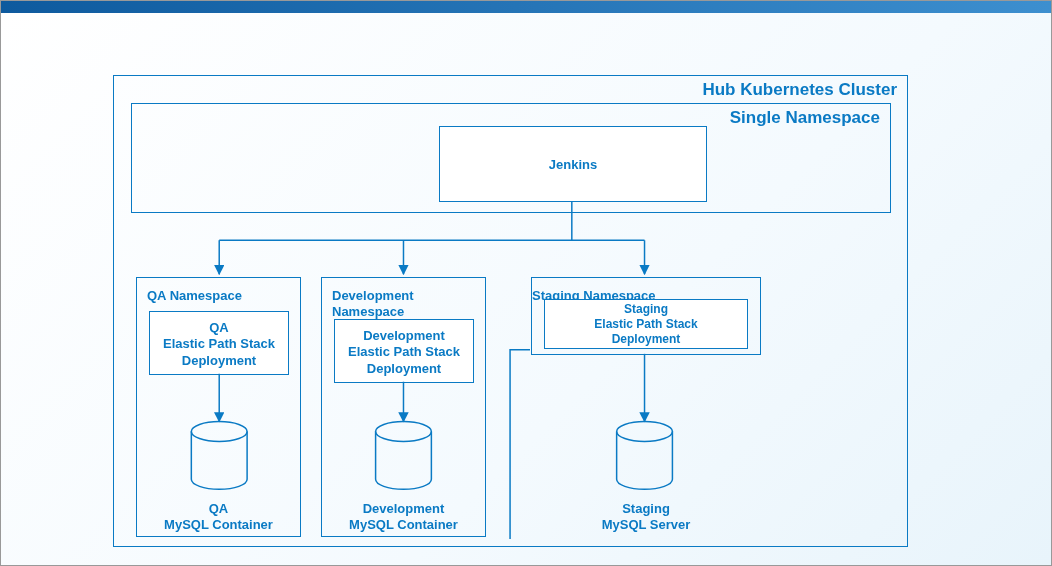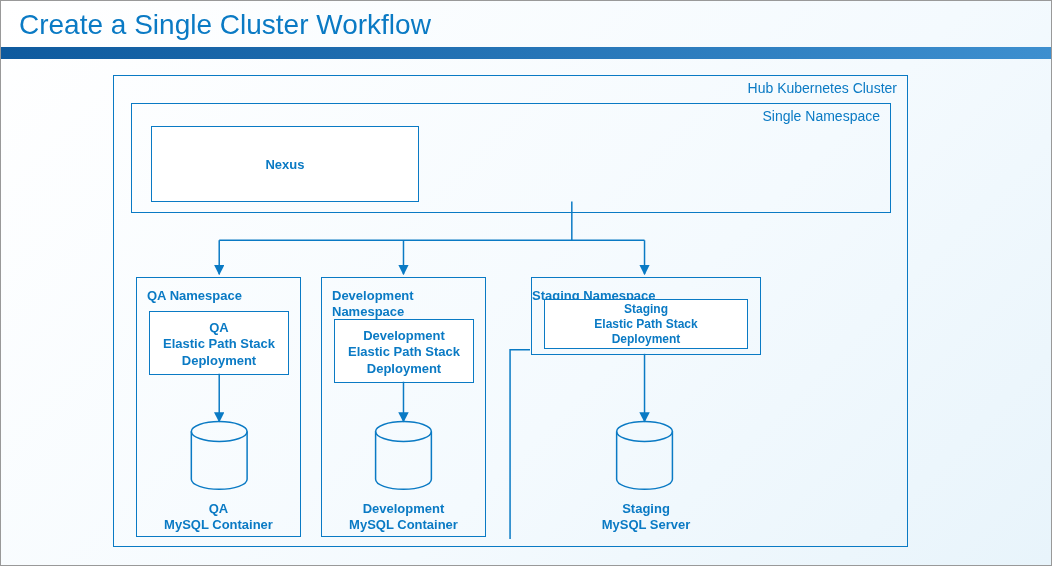--- a/index.html
+++ b/index.html
@@ -34,22 +34,22 @@
   .box {
     position: absolute;
     border: 1.5px solid #0a7ac4;
     background: #fff;
   }
   .box.clear { background: transparent; }
   .box-label-tr {
     position: absolute;
     top: 4px; right: 10px;
     color: #0a7ac4;
-    font-size: 14px;
-    font-weight: 400;
+    font-size: 17px;
+    font-weight: 700;
   }
   .box-label-tl {
     position: absolute;
     top: 10px; left: 10px;
     color: #0a7ac4;
     font-size: 13px;
     font-weight: 600;
   }
   .center-label {
     position: absolute;
@@ -72,37 +72,36 @@
     position: absolute;
     left: 0; top: 0; width: 100%; height: 100%;
     pointer-events: none;
   }
 </style>
 </head>
 <body>
 
 <div class="page">
 
-  <div class="title">Create a Single Cluster Workflow</div>
   <div class="blue-bar"></div>
 
   <div class="diagram-area">
 
     <div class="box clear" style="left:112px; top:14px; width:795px; height:472px;">
       <div class="box-label-tr">Hub Kubernetes Cluster</div>
     </div>
 
     <div class="box clear" style="left:130px; top:42px; width:760px; height:110px;">
       <div class="box-label-tr">Single Namespace</div>
     </div>
 
-    <div class="box" style="left:150px; top:65px; width:268px; height:76px;">
-      <div class="center-label" style="top:30px;">Nexus</div>
+
+    <div class="box" style="left:438px; top:65px; width:268px; height:76px;">
+      <div class="center-label" style="top:30px;">Jenkins</div>
     </div>
-
 
     <div class="box clear" style="left:135px; top:216px; width:165px; height:260px;">
       <div class="box-label-tl">QA Namespace</div>
     </div>
     <div class="box" style="left:148px; top:250px; width:140px; height:64px;">
       <div class="center-label" style="top:8px; white-space:pre-line;">QA
 Elastic Path Stack
 Deployment</div>
     </div>
 

